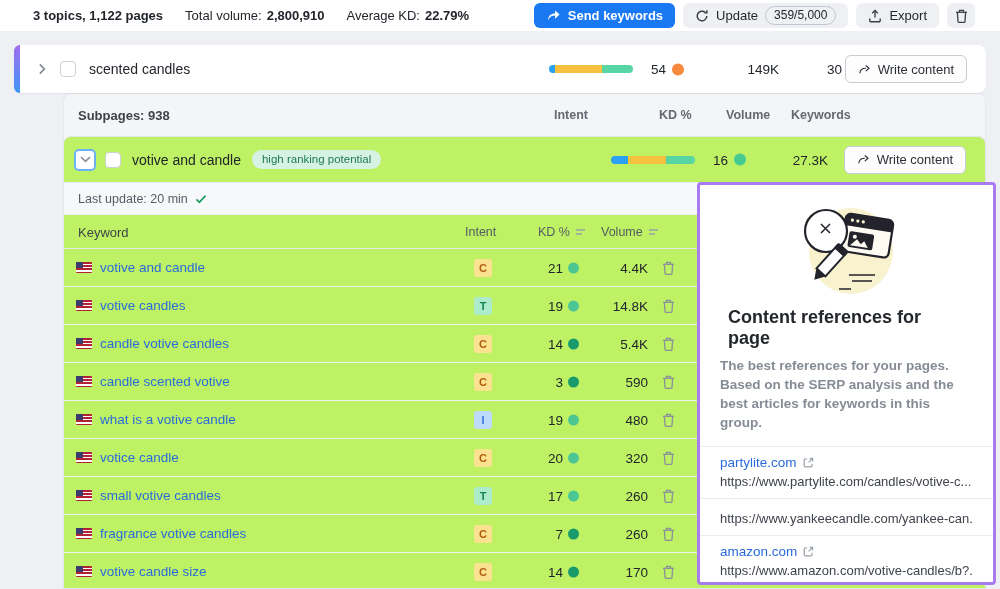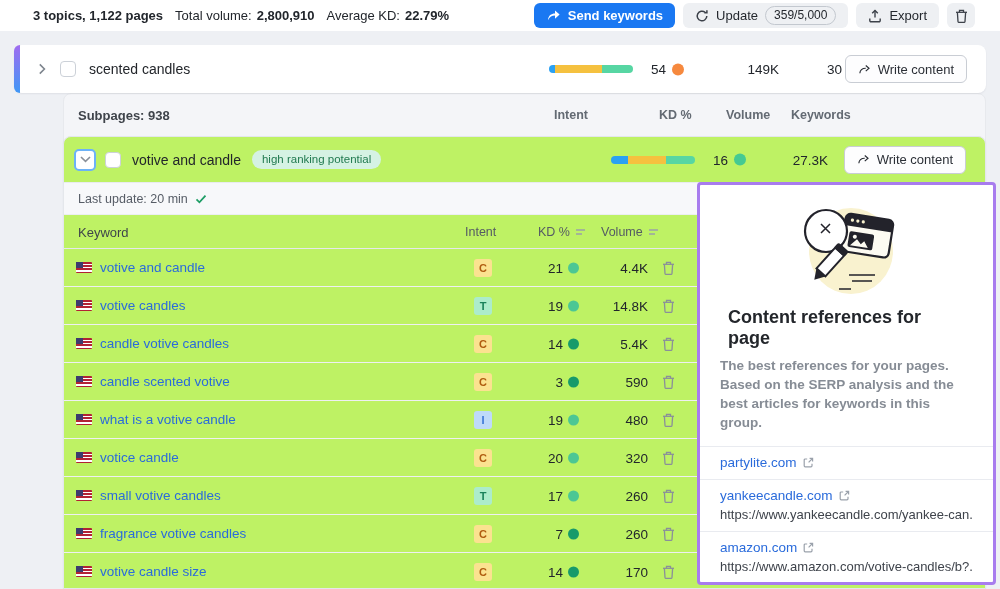--- a/index.html
+++ b/index.html
@@ -7,21 +7,21 @@
   .screen {
     position: relative; width: 1000px; height: 589px; overflow: hidden;
     background: #eef0f4; font-family: "Liberation Sans", sans-serif; color:#22262c;
     margin: 0 auto;
   }
   
   .topbar {
     position:absolute; top:0; left:0; right:0; height:31px; background:#fff;
     display:flex; align-items:center; padding:0 25px 0 33px; z-index:3;
   }
-  .stats { display:flex; align-items:center; gap:12px; font-size:13px; color:#22262c; }
+  .stats { display:flex; align-items:center; gap:22px; font-size:13px; color:#22262c; }
   .stat { display:flex; gap:5px; white-space:nowrap; }
   .stat b { font-weight:700; }
   .actions { margin-left:auto; display:flex; align-items:center; gap:8px; }
   .btn {
     height:25px; border-radius:6px; border:none; display:inline-flex; align-items:center;
     gap:7px; font-size:13px; padding:0 12px; font-family:inherit; cursor:pointer; white-space:nowrap;
   }
   .btn-primary { background:#1a78f2; color:#fff; font-weight:700; }
   .btn-gray { background:#eef0f3; color:#24282e; }
   .btn-square { width:28px; justify-content:center; padding:0; }
@@ -506,33 +506,24 @@
     <span class="ref-domain">
       <a>partylite.com</a>
       <span style="display:inline-flex;">
         <svg width="11" height="11" viewBox="0 0 11 11" fill="none" stroke="#9aa1ab" stroke-width="1.2">
                 <path d="M4.2 2 H2.2 a1 1 0 0 0 -1 1 v5.8 a1 1 0 0 0 1 1 h5.8 a1 1 0 0 0 1 -1 V6.8"></path>
                 <path d="M6.6 1.4 h3 v3"></path>
                 <path d="M9.5 1.5 L5.6 5.4"></path>
               </svg>
       </span>
     </span>
+    <div class="ref-url">https://www.partylite.com/candles/votive-c...</div>
   </div>
 
   <div class="ref-entry">
-    <span class="ref-domain">
-      <a>yankeecandle.com</a>
-      <span style="display:inline-flex;">
-        <svg width="11" height="11" viewBox="0 0 11 11" fill="none" stroke="#9aa1ab" stroke-width="1.2">
-                <path d="M4.2 2 H2.2 a1 1 0 0 0 -1 1 v5.8 a1 1 0 0 0 1 1 h5.8 a1 1 0 0 0 1 -1 V6.8"></path>
-                <path d="M6.6 1.4 h3 v3"></path>
-                <path d="M9.5 1.5 L5.6 5.4"></path>
-              </svg>
-      </span>
-    </span>
     <div class="ref-url">https://www.yankeecandle.com/yankee-can...</div>
   </div>
 
   <div class="ref-entry">
     <span class="ref-domain">
       <a>amazon.com</a>
       <span style="display:inline-flex;">
         <svg width="11" height="11" viewBox="0 0 11 11" fill="none" stroke="#9aa1ab" stroke-width="1.2">
                 <path d="M4.2 2 H2.2 a1 1 0 0 0 -1 1 v5.8 a1 1 0 0 0 1 1 h5.8 a1 1 0 0 0 1 -1 V6.8"></path>
                 <path d="M6.6 1.4 h3 v3"></path>

